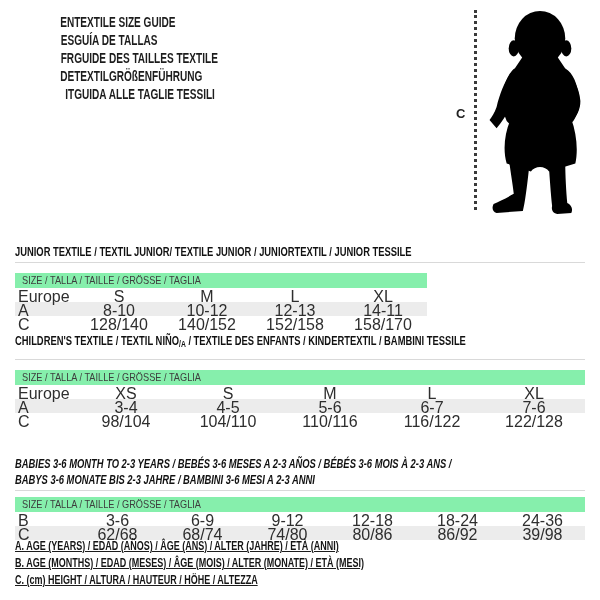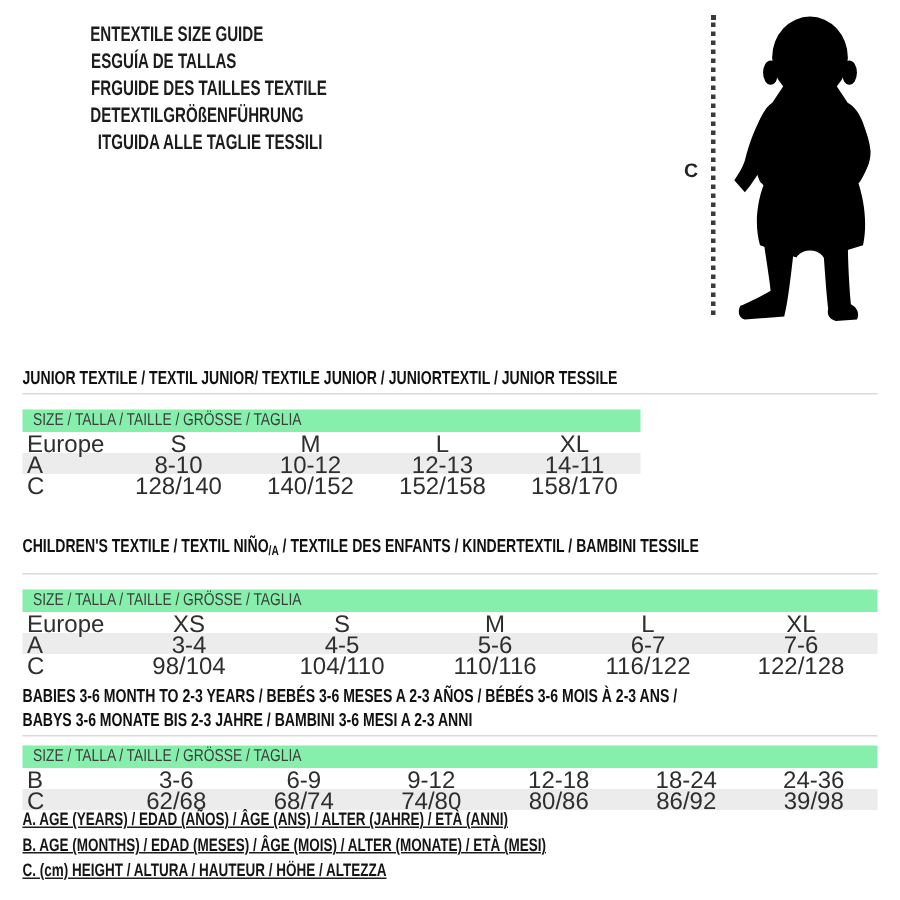--- a/index.html
+++ b/index.html
@@ -20,27 +20,27 @@
   
   .figure-block{position:absolute;left:450px;top:6px;width:148px;height:208px;}
   .measure-line{position:absolute;left:24px;top:4px;height:200px;width:0;
                 border-left:3px dotted #3a3a3a;}
   .measure-label{position:absolute;left:6px;top:100px;font-size:13px;font-weight:bold;color:#222;}
   .baby-svg{position:absolute;left:36px;top:0;}
 
   
   .section{position:absolute;left:15px;width:570px;margin-top:32px;}
   .sec-1{top:213px;}
-  .sec-2{top:325px;}
+  .sec-2{top:302px;}
   .sec-3{top:424px;}
   .tbl-title{font-size:12.5px;font-weight:bold;color:#111;line-height:14px;}
   .tbl-title.two-line{line-height:16px;}
   .sec-1 .tbl-title{margin-bottom:3px;}
   .sec-2 .tbl-title{margin-bottom:8px;}
-  .sec-3 .tbl-title{margin-bottom:2px;}
+  .sec-3 .tbl-title{margin-bottom:2px;font-style:italic;}
   .rule{height:1px;background:#d9d9d9;}
   .sec-1 .rule,.sec-2 .rule{margin-bottom:10px;}
   .sec-3 .rule{margin-bottom:6px;}
   sub.title-sub{font-size:9px;vertical-align:-2px;}
 
   .tbl{width:570px;}
   .tbl.narrow{width:412px;}
   .tbl-bar{height:15px;line-height:15px;background:#86efac;color:#3d3d3d;
            font-size:11.5px;padding-left:7px;}
   .trow{display:flex;height:14px;font-size:16px;color:#2e2e2e;}

